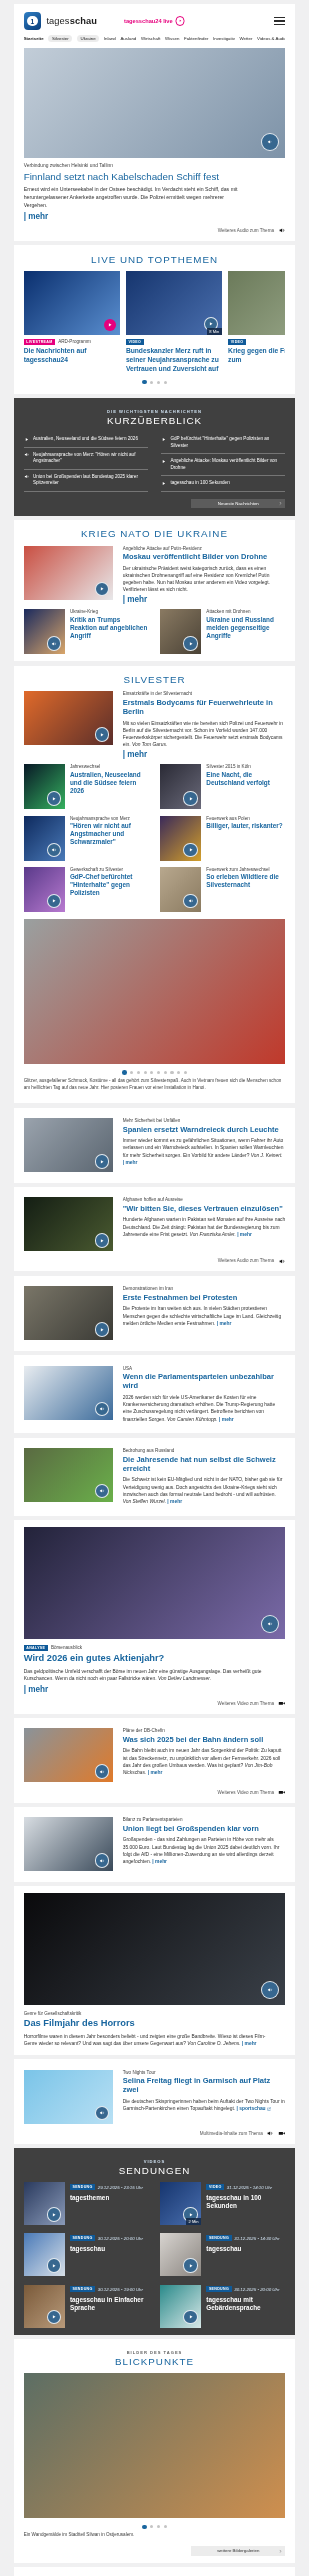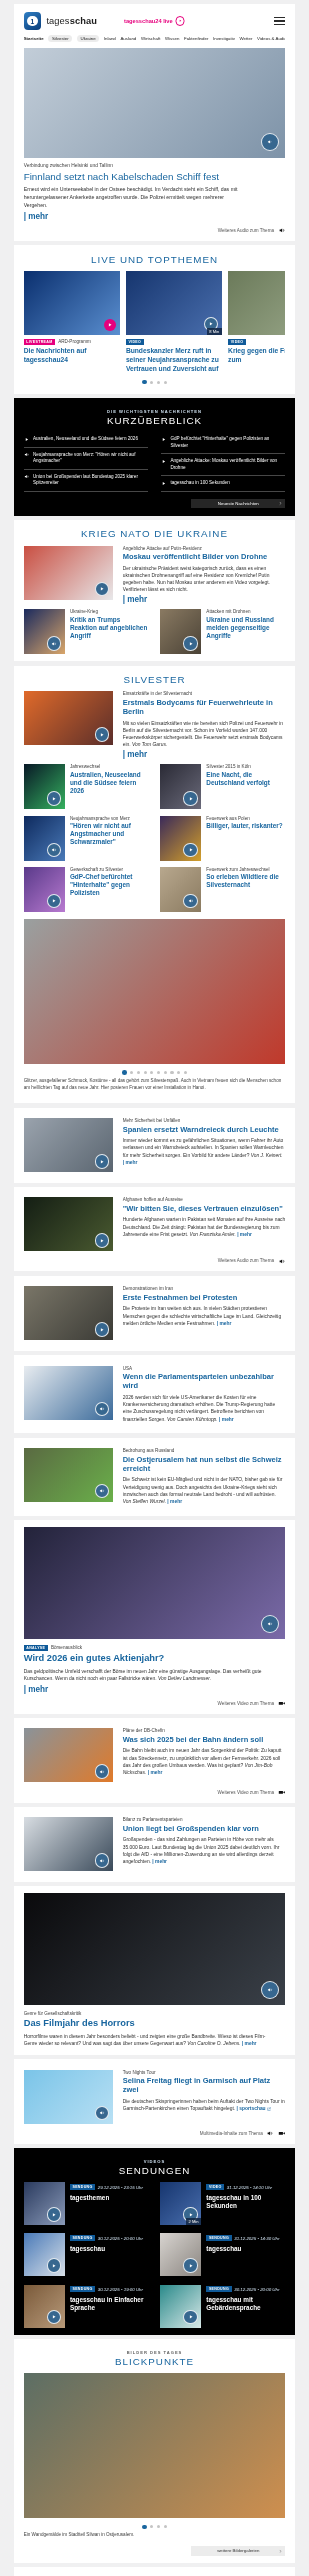--- a/index.html
+++ b/index.html
@@ -1,19 +1,19 @@
 <!DOCTYPE html>
 <html style="font-size:8.2px"><head>
 <meta charset="utf-8">
 <style>
   html,body{margin:0;padding:0}
   body{background:#f0f0f1;font-family:"Liberation Sans",sans-serif;width:309px;color:#2e2e2e}
   .page{width:309px;padding-top:4.1px}
   .card{background:#fff;margin:0 14.4px 4.6px;padding:7.2px 9.3px;position:relative}
-  .card.blue{background:#000000}
+  .card.blue{background:#404040}
   
   .hd{display:flex;align-items:center;position:relative;padding:1px 0 4.1px}
   .logo{width:17.5px;height:17.5px;border-radius:4.1px;background:linear-gradient(145deg,#2f7fc4,#0a3d7a);display:flex;align-items:center;justify-content:center;flex:none}
   .logo .ring{width:10.8px;height:10.8px;border-radius:50%;background:#fff;display:flex;align-items:center;justify-content:center;color:#0a3d7a;font-weight:bold;font-size:6.7px}
   .brand{font-size:9.3px;color:#1d1d1d;margin-left:5.2px;letter-spacing:0.1px}
   .brand b{font-weight:bold}
   .live{position:absolute;left:50%;transform:translateX(-50%);color:#e6007d;font-size:5.7px;font-weight:bold;display:flex;align-items:center;gap:2.6px;white-space:nowrap}
   .live .pc{width:7.7px;height:7.7px;border:0.8px solid #e6007d;border-radius:50%;display:flex;align-items:center;justify-content:center}
   .live .pc svg{width:3.6px;height:3.6px}
   .burger{margin-left:auto;width:11.3px;display:flex;flex-direction:column;gap:2.1px;cursor:pointer}
@@ -501,21 +501,21 @@
           <div class="thumb lg" style="background: linear-gradient(135deg, rgb(90, 106, 66) 0%, rgb(106, 176, 74) 100%);">
             <span class="media-btn">
               <svg viewBox="0 0 24 24">
                 <path d="M4 9v6h4l5 4V5L8 9z" fill="currentColor"></path>
                 <path d="M15.5 9a4 4 0 010 6M17.5 7a7 7 0 010 10" stroke="currentColor" stroke-width="1.6" fill="none"></path>
               </svg>
             </span>
           </div>
           <div class="scol">
             <div class="t-topline">Bedrohung aus Russland</div>
-            <h3 class="t-title">Die Ostjerusalem hat nun selbst die Schweiz erreicht</h3>
+            <h3 class="t-title">Die Jahresende hat nun selbst die Schweiz erreicht</h3>
             <p class="t-teaser"><span>Die Schweiz ist kein EU-Mitglied und nicht in der NATO, bisher gab sie für Verteidigung wenig aus. Doch angesichts des Ukraine-Kriegs sieht sich inzwischen auch das formal neutrale Land bedroht - und will aufrüsten.</span> <span class="by">Von Steffen Wurzel.</span>  <span class="more">| <span>mehr</span></span></p>
           </div>
         </div>
       </section>
       <section class="card">
         <div class="bigimg" style="height: 112px; background: linear-gradient(135deg, rgb(35, 35, 58) 0%, rgb(122, 106, 168) 100%);">
           <span class="media-btn big">
             <svg viewBox="0 0 24 24">
               <path d="M4 9v6h4l5 4V5L8 9z" fill="currentColor"></path>
               <path d="M15.5 9a4 4 0 010 6M17.5 7a7 7 0 010 10" stroke="currentColor" stroke-width="1.6" fill="none"></path>

